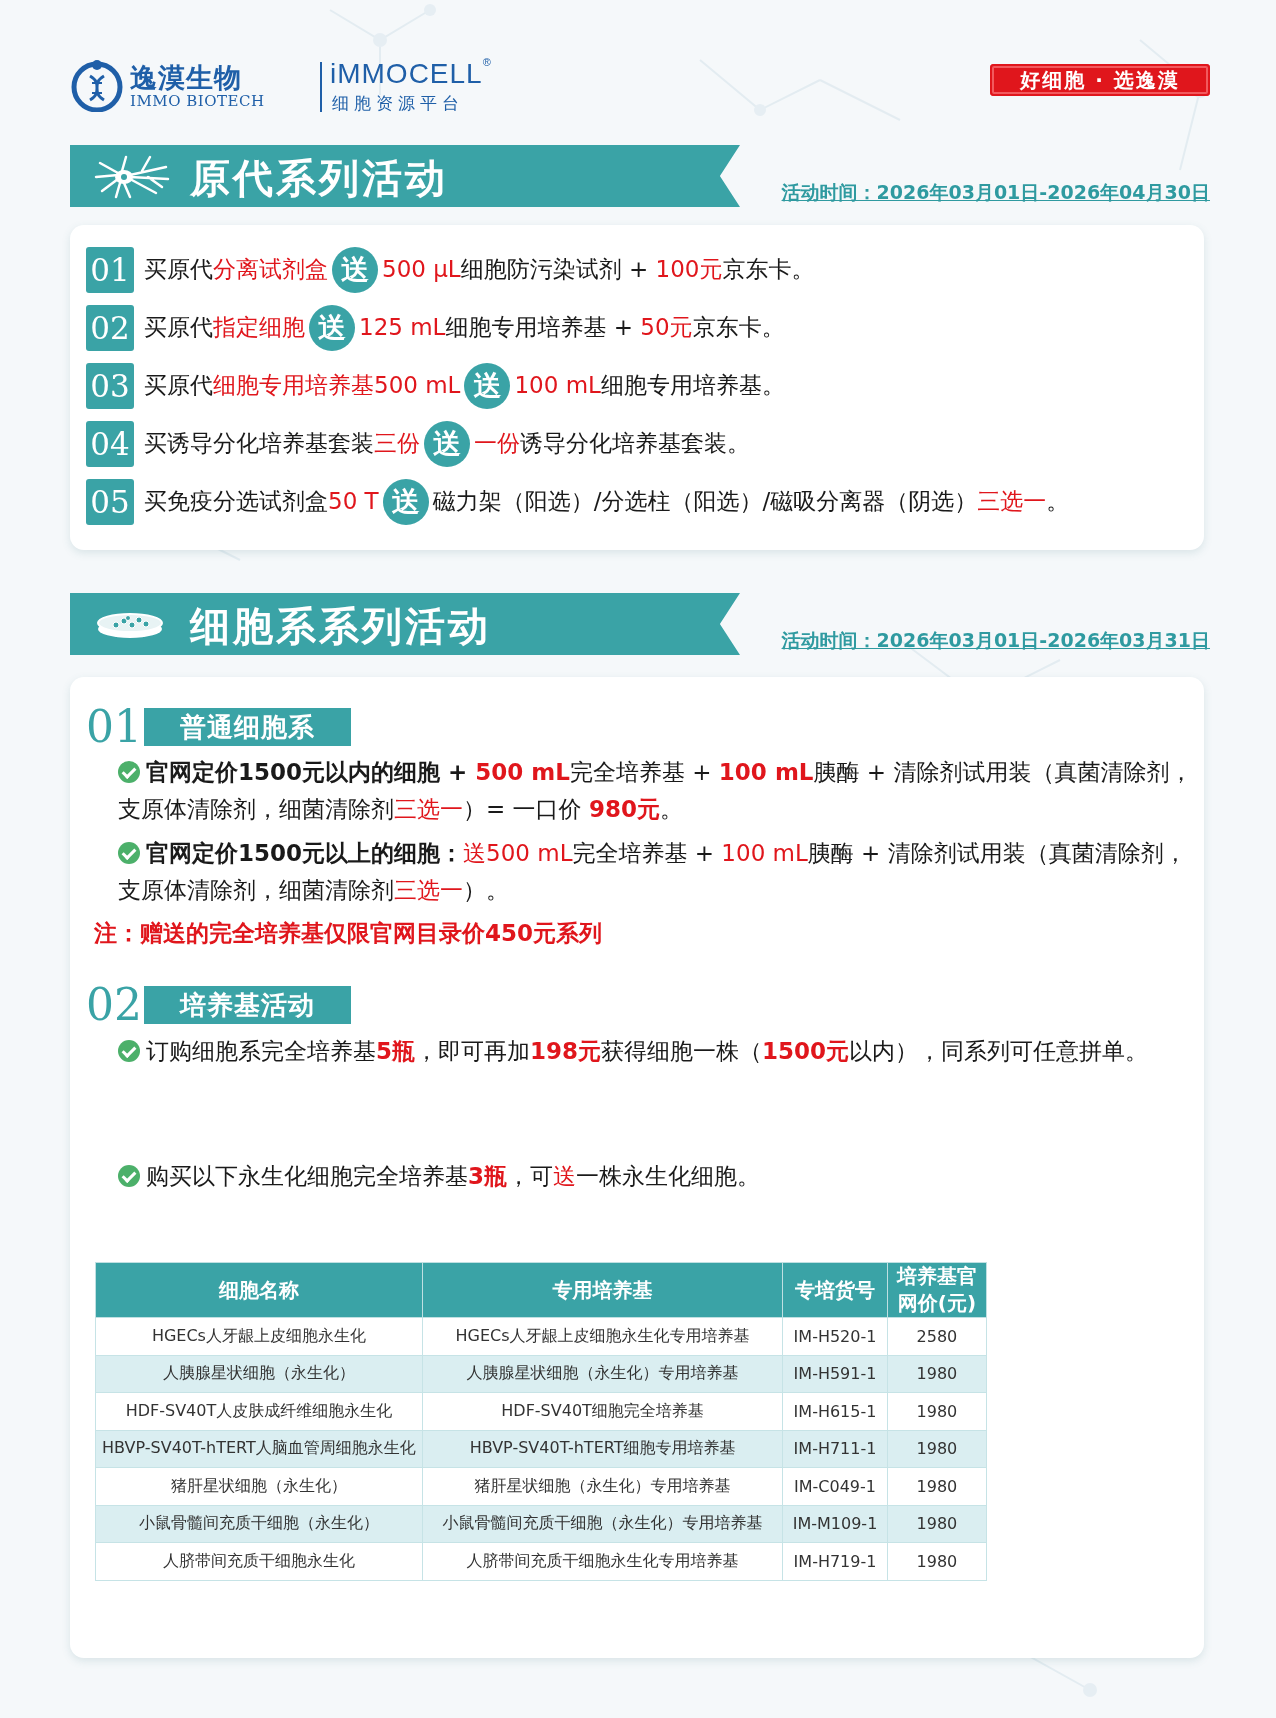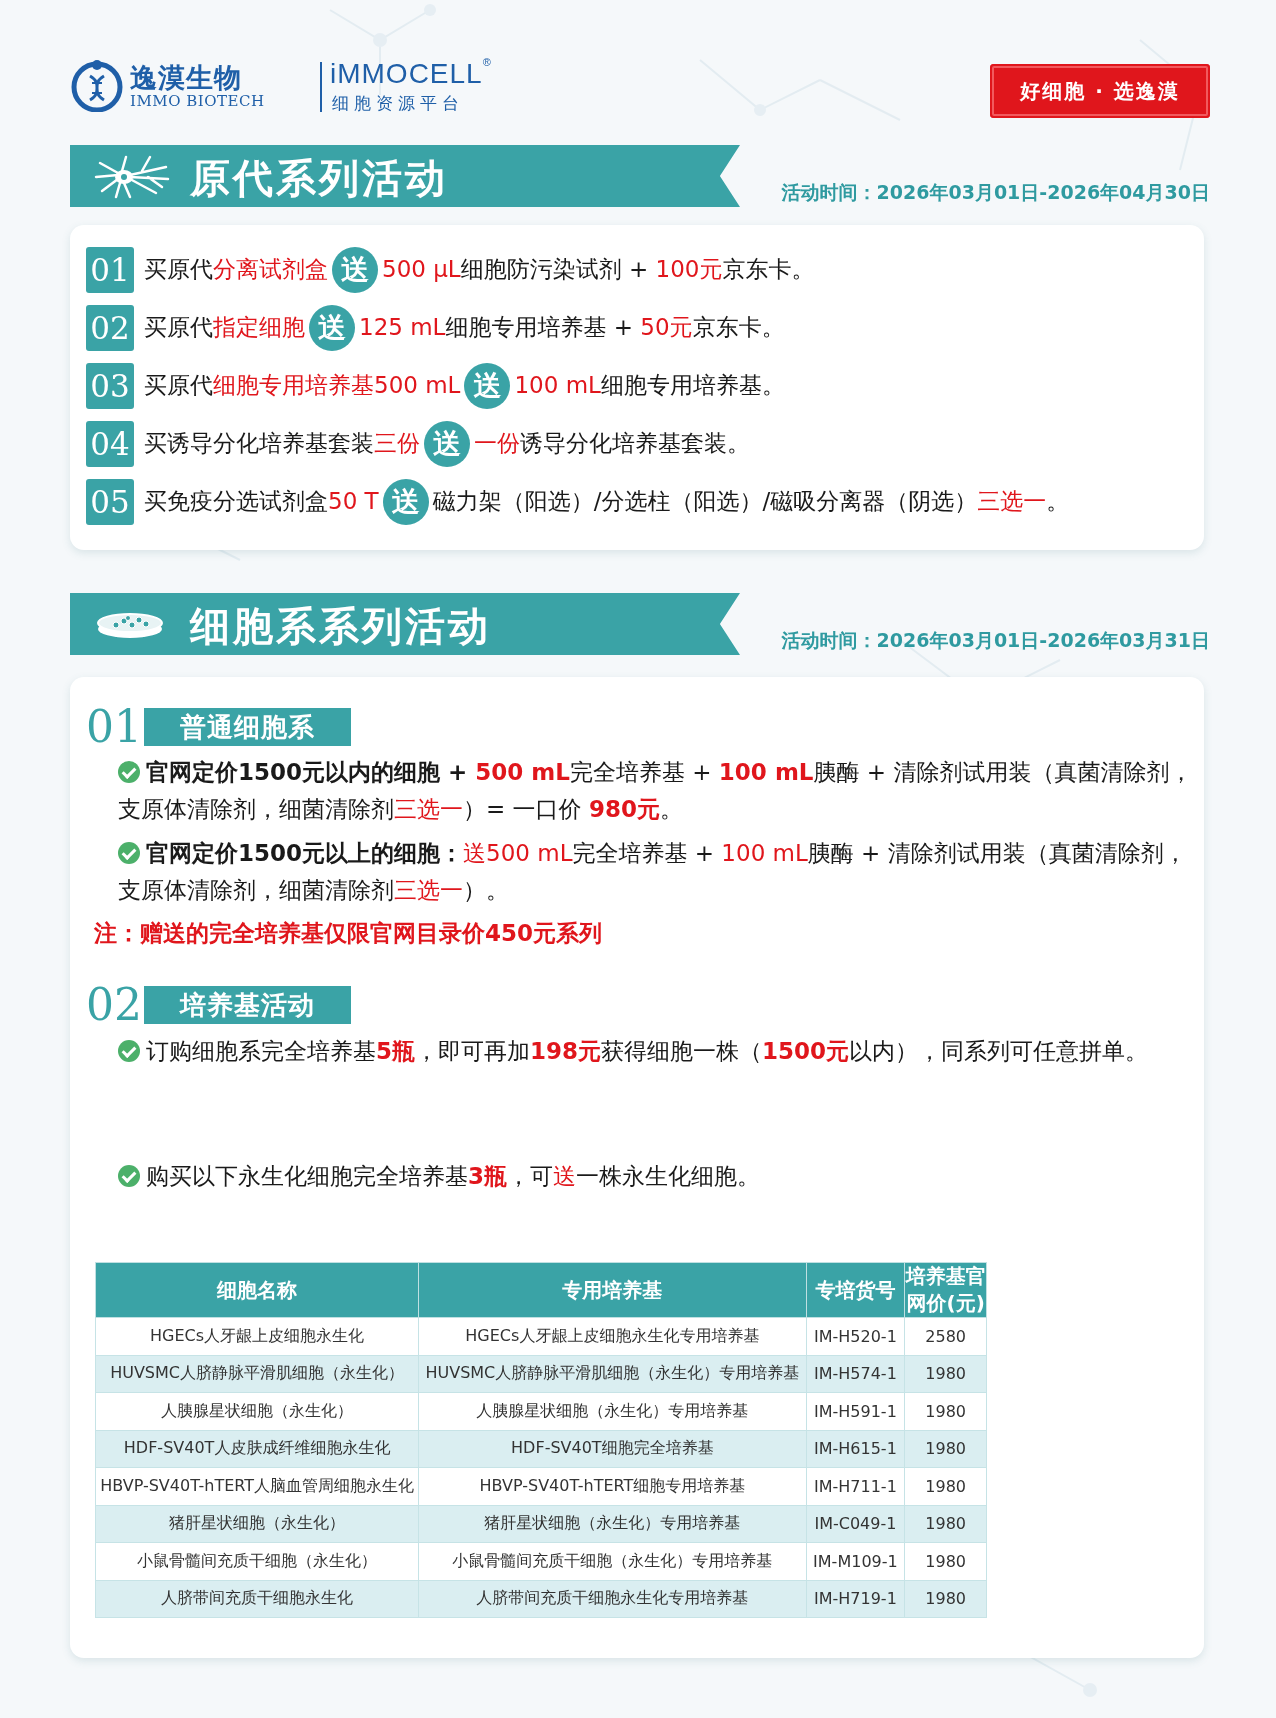--- a/index.html
+++ b/index.html
@@ -18,37 +18,37 @@
   .header { position: absolute; left: 70px; top: 58px; width: 1140px; height: 60px; }
   .logo { position: absolute; left: 0; top: 0; display: flex; align-items: center; }
   .logo-mark { width: 54px; height: 54px; }
   .logo-cn { position: absolute; left: 60px; top: 2px; font-size: 27px; font-weight: bold; color: #1f5fa8; letter-spacing: 1px; white-space: nowrap; }
   .logo-en { position: absolute; left: 60px; top: 34px; font-family: "DejaVu Serif", "Liberation Serif", serif; font-size: 15px; color: #1f5fa8; white-space: nowrap; letter-spacing: 0.5px; }
   .logo-sep { position: absolute; left: 250px; top: 4px; width: 2px; height: 50px; background: #1f5fa8; }
   .logo-brand { position: absolute; left: 260px; top: 0px; font-family: "Liberation Sans", sans-serif; font-size: 28px; color: #1f5fa8; letter-spacing: 1px; white-space: nowrap; }
   .logo-brand sup { font-size: 11px; vertical-align: top; position: relative; top: -2px; }
   .logo-sub { position: absolute; left: 262px; top: 34px; font-size: 17px; color: #1f5fa8; letter-spacing: 5px; white-space: nowrap; }
   .slogan {
-    position: absolute; right: 0; top: 6px; width: 220px; height: 54px;
+    position: absolute; right: 0; top: 6px; width: 220px; height: 32px;
     background: #e0161c; color: #fff; font-size: 20px; font-weight: bold;
     display: flex; align-items: center; justify-content: center; letter-spacing: 2px;
     border-radius: 4px;
     box-shadow: inset 0 0 0 2px #e0161c, inset 0 0 0 4px #f25a5e;
   }
 
   
   .banner { position: absolute; left: 70px; height: 62px; width: 1140px; }
   .banner-bar {
     position: absolute; left: 0; top: 0; height: 62px; width: 670px;
     background: #3aa3a6;
     clip-path: polygon(0 0, 100% 0, 97% 50%, 100% 100%, 0 100%);
   }
   .banner-icon { position: absolute; left: 22px; top: 8px; width: 78px; height: 46px; }
   .banner-title { position: absolute; left: 120px; top: 6px; font-size: 40px; font-weight: bold; color: #fff; letter-spacing: 3px; white-space: nowrap; }
-  .banner-date { position: absolute; right: 0; top: 35px; font-size: 19px; font-weight: bold; color: #2f9aa0; white-space: nowrap; }
+  .banner-date { position: absolute; right: 0; top: 35px; font-size: 19px; font-weight: bold; color: #2f9aa0; white-space: nowrap; text-decoration: underline; }
 
   
   .card {
     position: absolute; left: 70px; width: 1134px; background: #fff;
     border-radius: 14px; box-shadow: 0 3px 8px rgba(60,120,130,0.15);
   }
 
   
   .p-item { position: absolute; left: 16px; height: 46px; display: flex; align-items: center; white-space: nowrap; font-size: 24px; }
   .p-num {
@@ -229,26 +229,20 @@
           </tr>
         </thead>
       <tbody id="tbody">
           <tr>
             <td>HGECs人牙龈上皮细胞永生化</td>
             <td>HGECs人牙龈上皮细胞永生化专用培养基</td>
             <td>IM-H520-1</td>
             <td>2580</td>
           </tr>
           <tr>
-            <td>HUVSMC人脐静脉平滑肌细胞（永生化）</td>
-            <td>HUVSMC人脐静脉平滑肌细胞（永生化）专用培养基</td>
-            <td>IM-H574-1</td>
-            <td>1980</td>
-          </tr>
-          <tr>
             <td>人胰腺星状细胞（永生化）</td>
             <td>人胰腺星状细胞（永生化）专用培养基</td>
             <td>IM-H591-1</td>
             <td>1980</td>
           </tr>
           <tr>
             <td>HDF-SV40T人皮肤成纤维细胞永生化</td>
             <td>HDF-SV40T细胞完全培养基</td>
             <td>IM-H615-1</td>
             <td>1980</td>

